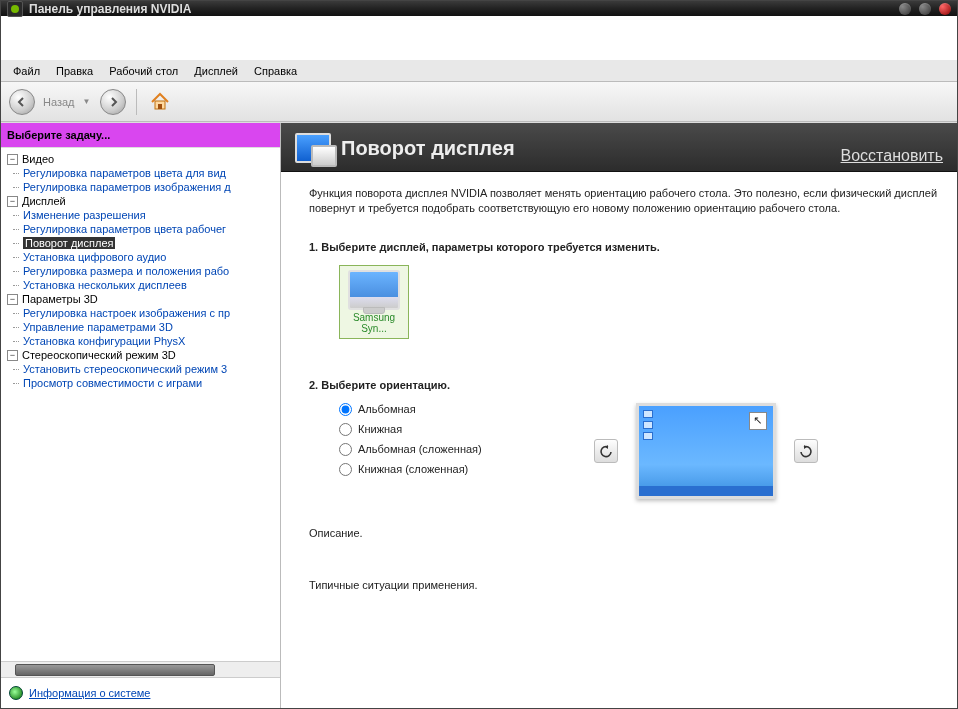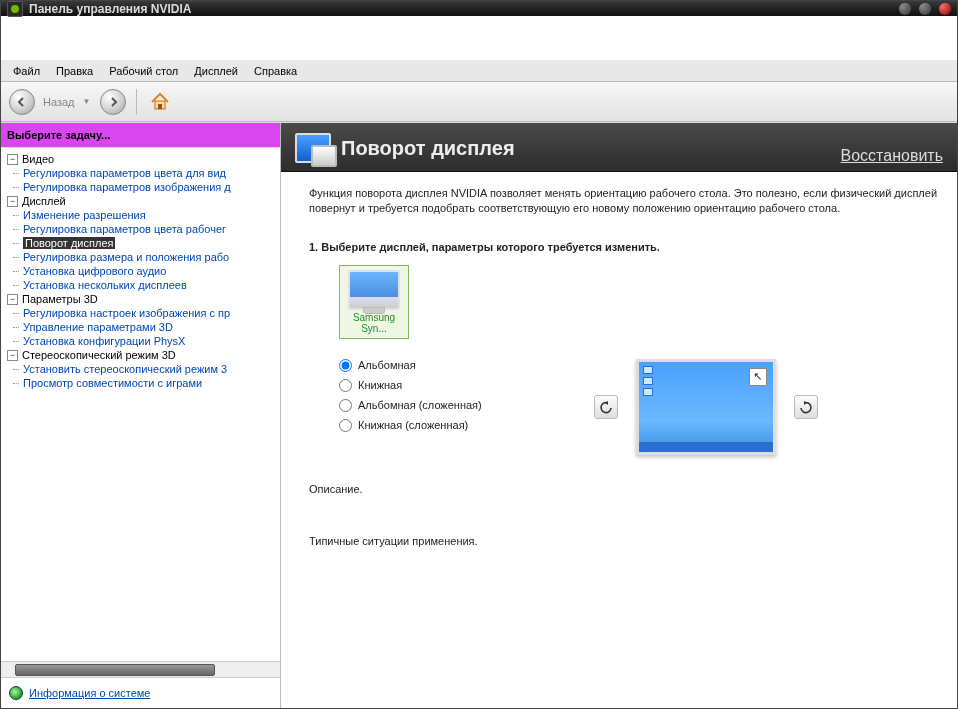--- a/index.html
+++ b/index.html
@@ -212,21 +212,21 @@
     color: #222;
   }
   .intro { margin: 2px 0 24px 0; line-height: 1.4; max-width:640px; }
   .step-label { font-weight: bold; margin: 10px 0 12px 0; }
   .display-box {
     width: 70px; padding:4px 2px 4px 2px;
     border: 1px solid #8ab55a;
     background: #eef7e3;
     text-align: center;
     margin-left: 30px;
-    margin-bottom: 20px;
+    margin-bottom: 40px;
   }
   .monitor {
     width: 52px; height: 40px; margin: 0 auto 2px auto;
     background: linear-gradient(to bottom, #6bb4ff 0%, #4a8fe0 70%, #dde 70%, #ccc 100%);
     border: 2px solid #e0e0e0;
     border-radius: 3px;
     position: relative;
   }
   .monitor::after {
     content:"";position:absolute;left:50%;bottom:-6px;transform:translateX(-50%);
@@ -329,22 +329,22 @@
         </div>
 
         <div class="tree-group">
           <div class="tree-group-label">
             <span class="expander">−</span>
             <span>Дисплей</span>
           </div>
           <div class="tree-leaf"><a>Изменение разрешения</a></div>
           <div class="tree-leaf"><a>Регулировка параметров цвета рабочег</a></div>
           <div class="tree-leaf selected"><span class="sel">Поворот дисплея</span></div>
+          <div class="tree-leaf"><a>Установка цифрового аудио</a></div>
           <div class="tree-leaf"><a>Регулировка размера и положения рабо</a></div>
-          <div class="tree-leaf"><a>Установка цифрового аудио</a></div>
           <div class="tree-leaf"><a>Установка нескольких дисплеев</a></div>
         </div>
 
         <div class="tree-group">
           <div class="tree-group-label">
             <span class="expander">−</span>
             <span>Параметры 3D</span>
           </div>
           <div class="tree-leaf"><a>Регулировка настроек изображения с пр</a></div>
           <div class="tree-leaf"><a>Управление параметрами 3D</a></div>
@@ -378,20 +378,21 @@
       </div>
       <div class="content-body">
         <p class="intro">Функция поворота дисплея NVIDIA позволяет менять ориентацию рабочего стола. Это полезно, если физический дисплей повернут и требуется подобрать соответствующую его новому положению ориентацию рабочего стола.</p>
 
         <p class="step-label">1. Выберите дисплей, параметры которого требуется изменить.</p>
         <div class="display-box">
           <div class="monitor"></div>
           <div class="dl">Samsung Syn...</div>
         </div>
 
+        <p class="step-label">2. Выберите ориентацию.</p>
         <div class="orient">
           <div class="radios">
             <label>
                 <input type="radio" name="o" checked="" style="">
                 <span>Альбомная</span>
               </label>
             <label>
                 <input type="radio" name="o" style="">
                 <span>Книжная</span>
               </label>

